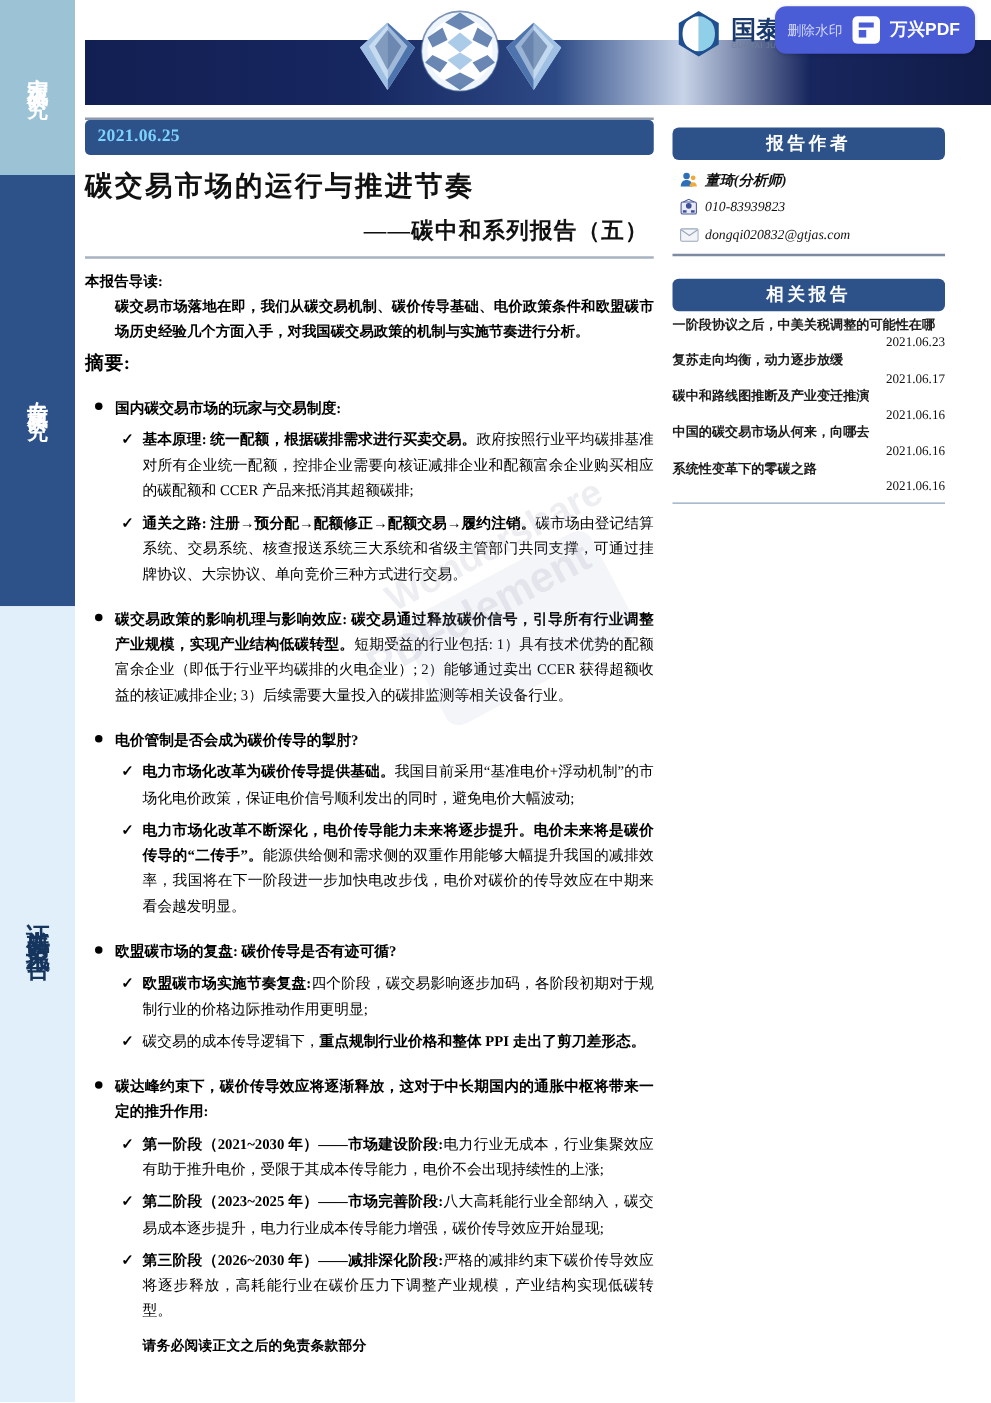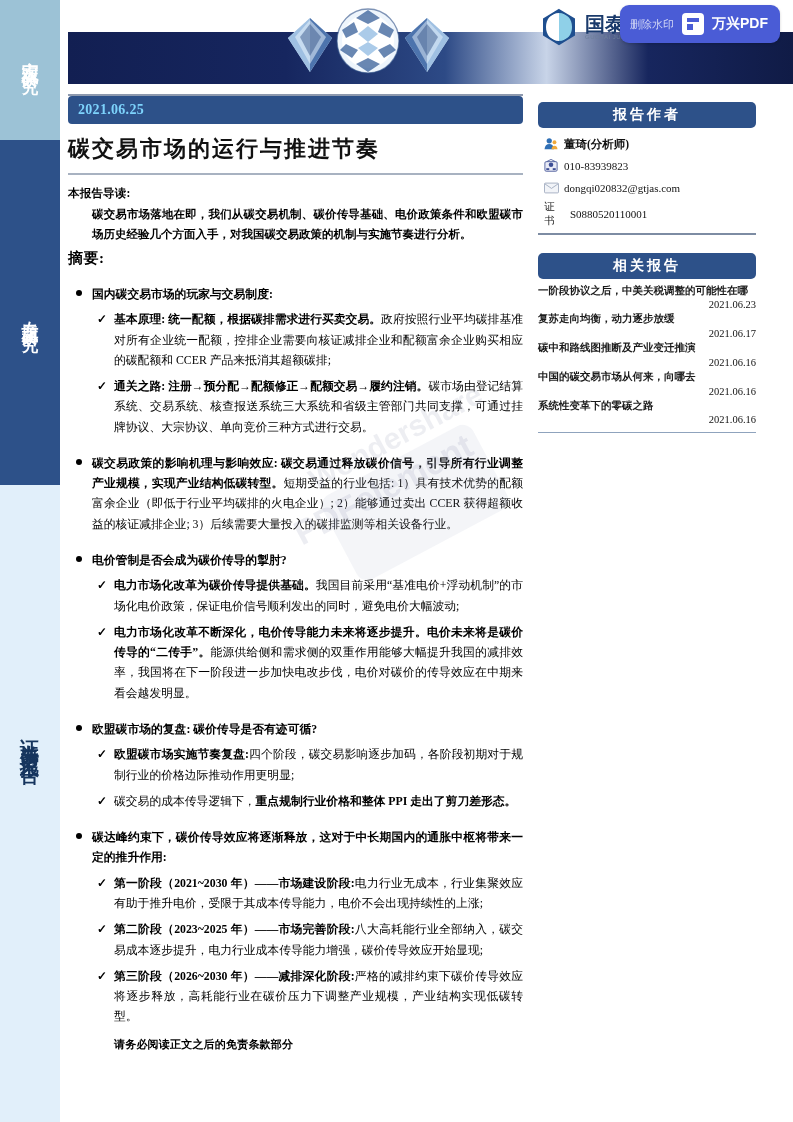--- a/index.html
+++ b/index.html
@@ -226,21 +226,21 @@
   }
   .panel-head {
     background: #2d5189;
     border-radius: 5px;
     height: 26px;
     display: flex; align-items: center; justify-content: center;
     color: #ffffff;
     font-size: 14px; font-weight: 700; letter-spacing: 3px;
     font-family: "Liberation Serif", "DejaVu Serif", serif;
   }
-  .author-rows { margin-top: 6px; }
+  .author-rows { margin-top: 6px; font-style: italic; }
   .arow {
     display: flex; align-items: center;
     min-height: 20px;
     margin-bottom: 2px;
   }
   .a-ico { width: 26px; flex: none; display:flex; align-items:center; justify-content:center; }
   .a-lbl {
     width: 26px; flex: none; font-size: 10.5px; color:#222;
     letter-spacing: 3px; text-align:center;
   }
@@ -379,20 +379,21 @@
 
   <div class="date-bar-top-rule"></div>
   <div class="main">
 
     <div class="date-bar">
       <span class="date-txt">2021.06.25</span>
     </div>
 
     <div class="title-block">
       <div class="rpt-title">碳交易市场的运行与推进节奏</div>
+      <div class="rpt-sub">——碳中和系列报告（五）</div>
       <div class="rule"></div>
     </div>
 
     <div class="lead-h">本报告导读:</div>
     <div class="lead-p">碳交易市场落地在即，我们从碳交易机制、碳价传导基础、电价政策条件和欧盟碳市场历史经验几个方面入手，对我国碳交易政策的机制与实施节奏进行分析。</div>
 
     <div class="abs-h">摘要:</div>
 
     <ul class="lvl1">
 
@@ -502,24 +503,20 @@
       <div class="arow">
         <span class="a-ico">
           <svg width="15" height="12" viewBox="0 0 18 13">
             <rect x="0.6" y="0.6" width="16.8" height="11.8" rx="1.2" fill="#f2f4f8" stroke="#9aa6bb" stroke-width="1"></rect>
             <path d="M1 1.5 L9 7 L17 1.5" fill="none" stroke="#9aa6bb" stroke-width="1"></path>
           </svg>
         </span>
         <span class="a-val">dongqi020832@gtjas.com</span>
       </div>
 
-      <div class="arow">
-        <span class="a-lbl">证书</span>
-        <span class="a-val" style="margin-left:6px">S0880520110001</span>
-      </div>
     </div>
     <div class="panel-rule"></div>
 
     <div class="panel-gap"></div>
 
     <div class="panel-head">相关报告</div>
     <div class="rel-list">
       <div class="rel-item">
         <div class="rel-title">一阶段协议之后，中美关税调整的可能性在哪</div>
         <div class="rel-date">2021.06.23</div>

